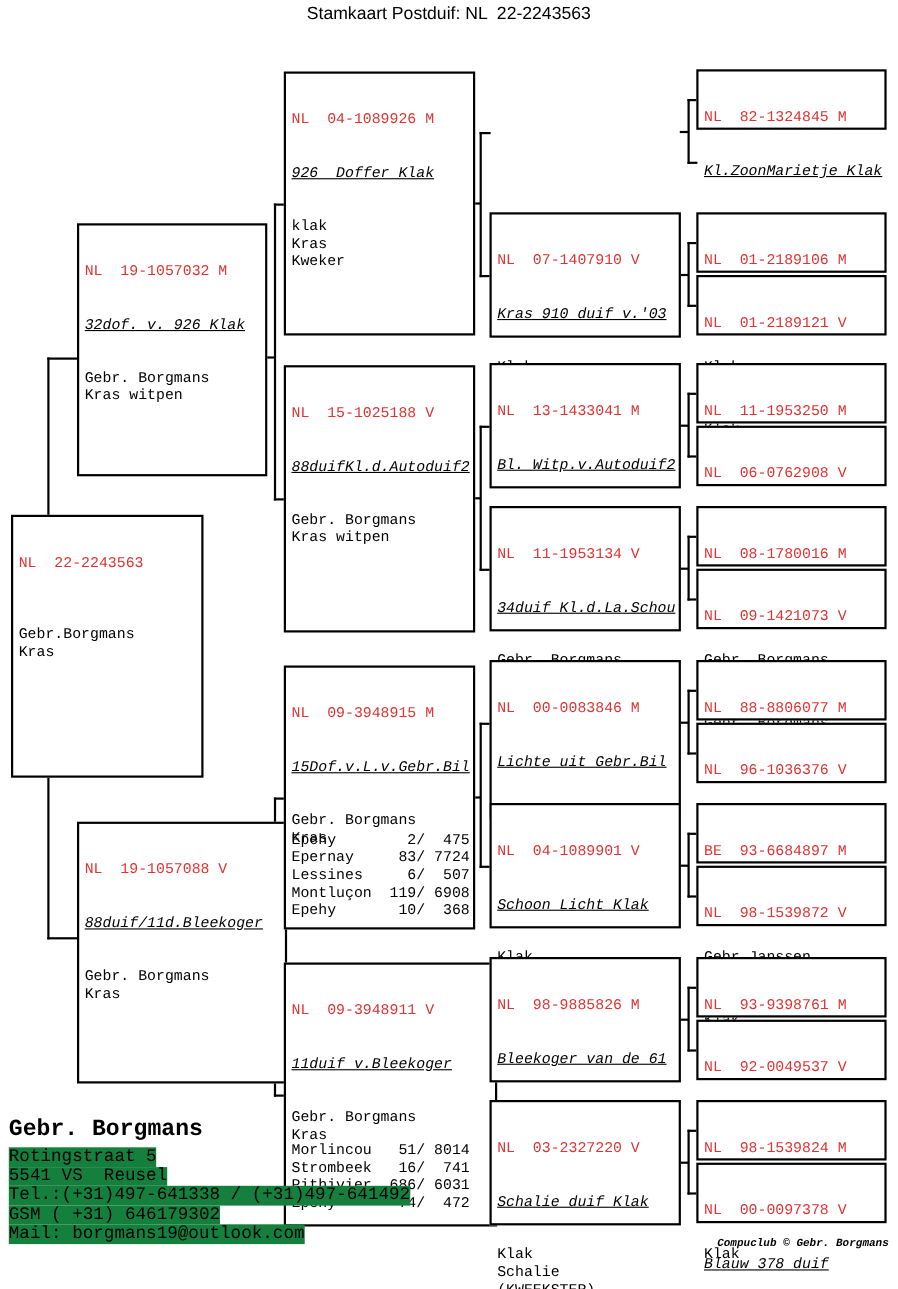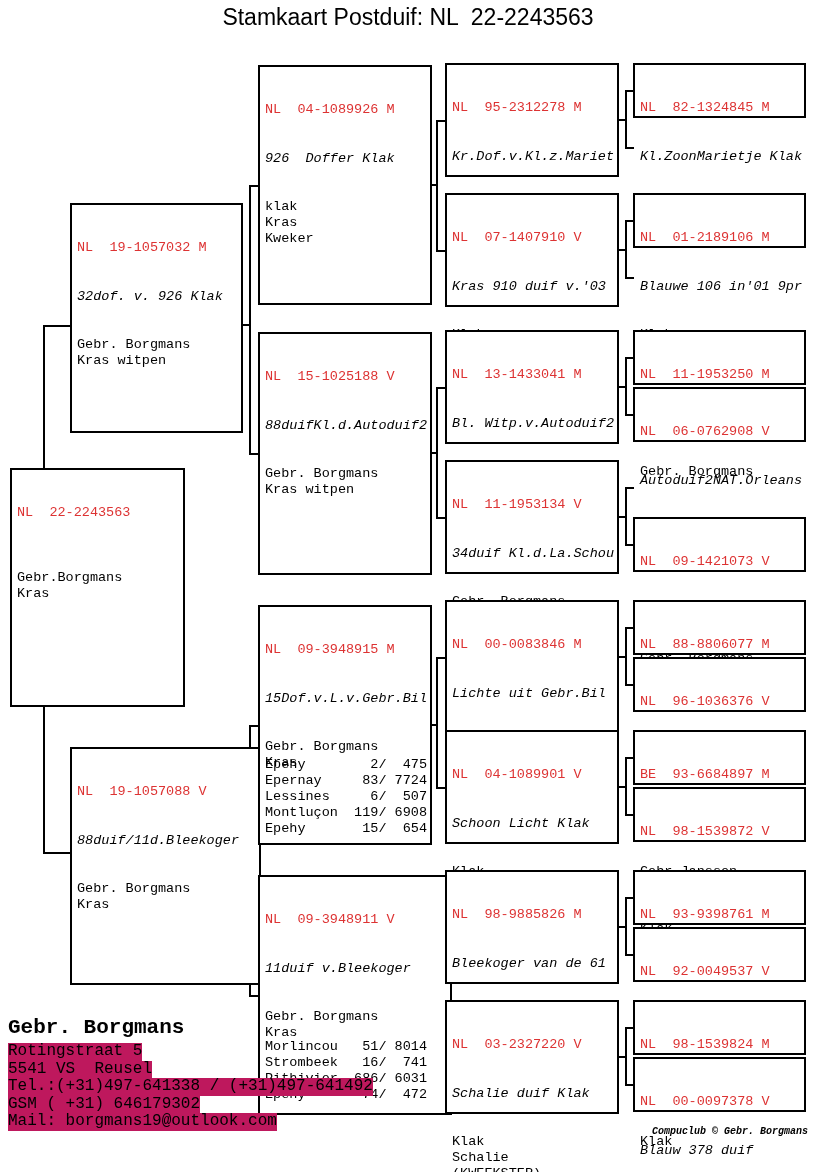--- a/index.html
+++ b/index.html
@@ -1,30 +1,30 @@
 <!DOCTYPE html>
 <html><head>
 <meta charset="utf-8">
 <style>
   html,body{margin:0;padding:0;background:#ffffff;}
   .page{position:relative;width:816px;height:1172px;background:#fff;
         font-family:"Liberation Mono",monospace;color:#000;overflow:hidden;}
   .title{position:absolute;top:4px;left:0;width:100%;text-align:center;
-         font-family:"Liberation Sans",sans-serif;font-size:23px;white-space:pre;}
+         font-family:"Liberation Sans",sans-serif;font-size:16px;white-space:pre;}
   .box{position:absolute;border:2px solid #000;background:#fff;box-sizing:border-box;
        padding:3px 5px;font-size:13.5px;line-height:16px;white-space:pre;z-index:2;}
   .ring{color:#dd3333;margin-bottom:1px;}
-  .name{font-style:italic;}
+  .name{font-style:italic;text-decoration:underline;}
   .ln{min-height:16px;}
   .races{position:absolute;left:5px;right:21px;bottom:6px;}
   .races2{position:absolute;left:5px;right:5px;bottom:10px;}
   .cline{position:absolute;background:#000;z-index:1;}
   .owner{position:absolute;left:8px;top:1016px;z-index:4;}
   .owner-name{font-size:21px;font-weight:bold;white-space:pre;margin-bottom:4px;}
-  .owner-ln{font-size:16px;line-height:17.5px;white-space:pre;display:table;background:#be185d;}
+  .owner-ln{font-size:16px;line-height:17.5px;white-space:pre;display:table;background:#15803d;}
   .footer{position:absolute;right:8px;top:1126px;font-family:"Liberation Mono",monospace;
           font-style:italic;font-weight:bold;font-size:10px;white-space:pre;z-index:4;}
 </style>
 </head>
 <body>
 
 <div class="page">
 
   <div class="title">Stamkaart Postduif: NL  22-2243563</div>
 
@@ -113,34 +113,29 @@
   </div>
   <div class="box" style="left:258px;top:332px;width:174px;height:243px">
     <div class="ring">NL  15-1025188 V</div>
     <div class="name ln">88duifKl.d.Autoduif2</div>
     <div><div class="ln">Gebr. Borgmans</div><div class="ln">Kras witpen</div></div>
   </div>
   <div class="box" style="left:258px;top:605px;width:174px;height:240px">
     <div class="ring">NL  09-3948915 M</div>
     <div class="name ln">15Dof.v.L.v.Gebr.Bil</div>
     <div><div class="ln">Gebr. Borgmans</div><div class="ln">Kras</div></div>
-    <div class="races"><div class="ln">Epehy        2/  475</div><div class="ln">Epernay     83/ 7724</div><div class="ln">Lessines     6/  507</div><div class="ln">Montluçon  119/ 6908</div><div class="ln">Epehy       15/  654</div></div>
+    <div class="races"><div class="ln">Epehy        2/  475</div><div class="ln">Epernay     83/ 7724</div><div class="ln">Lessines     6/  507</div><div class="ln">Montluçon  119/ 6908</div><div class="ln">Epehy       10/  368</div></div>
   </div>
   <div class="box" style="left:258px;top:875px;width:194px;height:240px">
     <div class="ring">NL  09-3948911 V</div>
     <div class="name ln">11duif v.Bleekoger</div>
     <div><div class="ln">Gebr. Borgmans</div><div class="ln">Kras</div></div>
     <div class="races2"><div class="ln">Morlincou   51/ 8014</div><div class="ln">Strombeek   16/  741</div><div class="ln">Pithivier  686/ 6031</div><div class="ln">Epehy       74/  472</div></div>
   </div>
 
-  <div class="box" style="left:445px;top:63px;width:174px;height:114px">
-    <div class="ring">NL  95-2312278 M</div>
-    <div class="name ln">Kr.Dof.v.Kl.z.Mariet</div>
-    <div><div class="ln">Klak</div><div class="ln">Kras</div></div>
-  </div>
   <div class="box" style="left:445px;top:193px;width:174px;height:114px">
     <div class="ring">NL  07-1407910 V</div>
     <div class="name ln">Kras 910 duif v.'03</div>
     <div><div class="ln">Klak</div><div class="ln">Kras</div></div>
   </div>
   <div class="box" style="left:445px;top:330px;width:174px;height:114px">
     <div class="ring">NL  13-1433041 M</div>
     <div class="name ln">Bl. Witp.v.Autoduif2</div>
     <div><div class="ln">Gebr. Borgmans</div><div class="ln">Blauw</div><div class="ln">Kweker</div></div>
   </div>
@@ -173,28 +168,38 @@
   <div class="box" style="left:633px;top:63px;width:173px;height:55px">
     <div class="ring">NL  82-1324845 M</div>
     <div class="name ln">Kl.ZoonMarietje Klak</div>
     <div><div class="ln">Klak</div></div>
   </div>
   <div class="box" style="left:633px;top:193px;width:173px;height:55px">
     <div class="ring">NL  01-2189106 M</div>
     <div class="name ln">Blauwe 106 in'01 9pr</div>
     <div><div class="ln">Klak</div></div>
   </div>
+  <div class="box" style="left:633px;top:250px;width:173px;height:55px">
+    <div class="ring">NL  01-2189121 V</div>
+    <div class="name ln">Kras 121duif '01 9pr</div>
+    <div><div class="ln">Klak</div></div>
+  </div>
   <div class="box" style="left:633px;top:330px;width:173px;height:55px">
     <div class="ring">NL  11-1953250 M</div>
     <div class="name ln">Bl.50dof.v. Li.v.613</div>
     <div><div class="ln">Gebr. Borgmans</div></div>
   </div>
   <div class="box" style="left:633px;top:387px;width:173px;height:55px">
     <div class="ring">NL  06-0762908 V</div>
     <div class="name ln">Autoduif2NAT.Orleans</div>
+    <div><div class="ln">Gebr. Borgmans</div></div>
+  </div>
+  <div class="box" style="left:633px;top:460px;width:173px;height:55px">
+    <div class="ring">NL  08-1780016 M</div>
+    <div class="name ln">16Dof.v.LateSchouwma</div>
     <div><div class="ln">Gebr. Borgmans</div></div>
   </div>
   <div class="box" style="left:633px;top:517px;width:173px;height:55px">
     <div class="ring">NL  09-1421073 V</div>
     <div class="name ln">73duif v.Sch.D.v.25</div>
     <div><div class="ln">Gebr. Borgmans</div></div>
   </div>
   <div class="box" style="left:633px;top:600px;width:173px;height:55px">
     <div class="ring">NL  88-8806077 M</div>
     <div class="name ln">Gebroken Bil</div>

